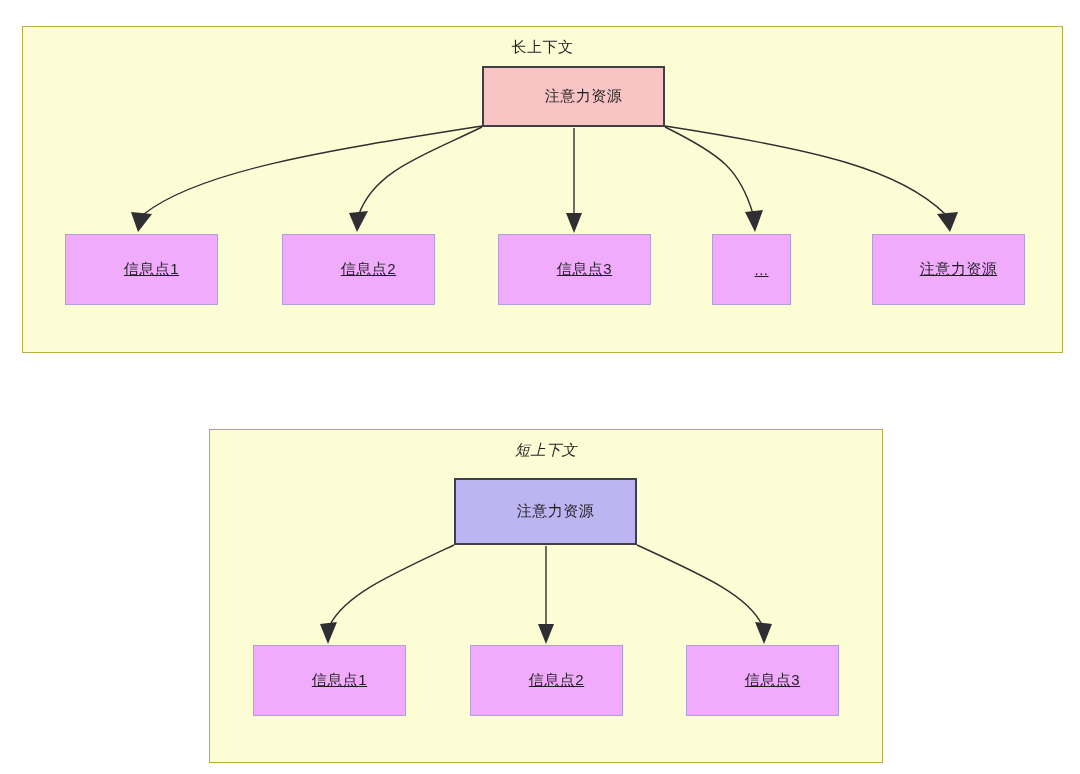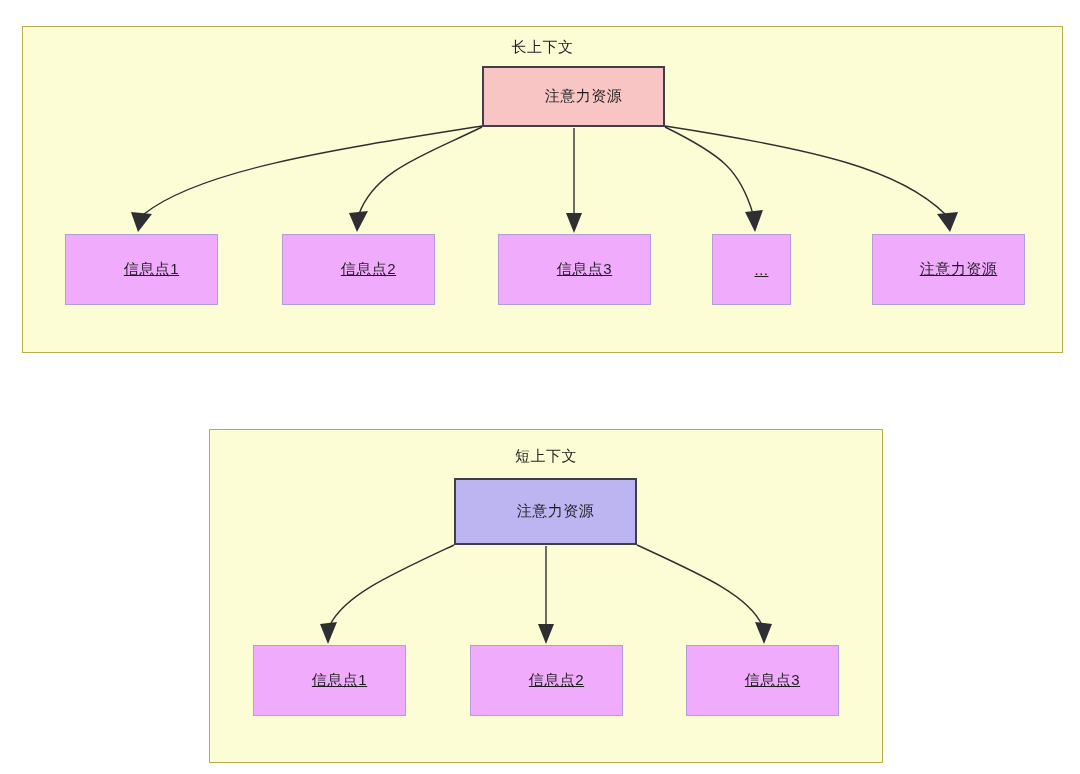--- a/index.html
+++ b/index.html
@@ -37,21 +37,21 @@
     left: 0;
     width: 100%;
     text-align: center;
     font-size: 15px;
     color: #1f1f1f;
     letter-spacing: 0.5px;
     line-height: 1;
     white-space: nowrap;
   }
   #panel-long .panel-title  { top: 12px; }
-  #panel-short .panel-title { top: 18px; }
+  #panel-short .panel-title { top: 12px; font-style: italic; }
 
   
   .node {
     position: absolute;
     box-sizing: border-box;
     display: flex;
     align-items: center;
     justify-content: center;
     font-size: 15px;
     color: #1f1f1f;

